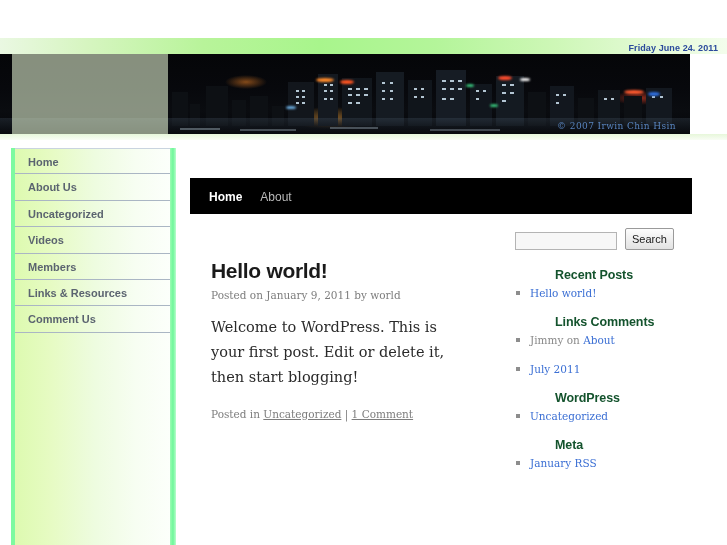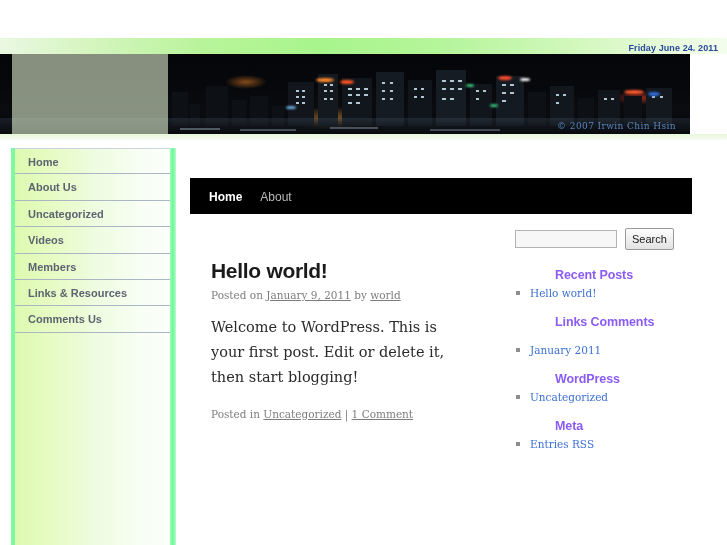--- a/index.html
+++ b/index.html
@@ -205,21 +205,20 @@
   }
   .post-meta {
     font-size: 10.5px;
     color: #7d7d7d;
     font-family: "DejaVu Serif", serif;
     margin-bottom: 14px;
     white-space: nowrap;
   }
   .post-meta a {
     color: #7d7d7d;
-    text-decoration: underline;
     cursor: pointer;
   }
   .post-body {
     font-family: "DejaVu Serif", serif;
     font-size: 14.5px;
     line-height: 25px;
     color: #2a2a2a;
     margin-bottom: 18px;
   }
   .post-footer {
@@ -235,21 +234,21 @@
   }
 
   
   .rightbar {
     position: absolute;
     left: 515px; top: 228px;
     width: 180px;
   }
   .searchrow {
     display: flex;
-    align-items: center;
+    align-items: flex-end;
     margin-bottom: 18px;
   }
   .search-input {
     width: 102px;
     height: 18px;
     border: 1px solid #b4b4b4;
     background: #f7f7f7;
     font-size: 10px;
     padding: 1px 3px;
     font-family: "Liberation Sans", sans-serif;
@@ -266,21 +265,21 @@
     font-size: 11px;
     color: #1a1a1a;
     font-family: "Liberation Sans", sans-serif;
     cursor: pointer;
     padding: 0 6px;
   }
   .widget { margin-bottom: 14px; }
   .widget-title {
     font-size: 12.5px;
     font-weight: bold;
-    color: #8b5cf6;
+    color: #14532d;
     margin-bottom: 4px;
     letter-spacing: -0.1px;
     padding-left: 40px;
   }
   .widget ul {
     list-style: none;
     margin: 0; padding: 0;
   }
   .widget li {
     position: relative;
@@ -418,21 +417,21 @@
   <div class="leftcol">
     <div class="leftrail-left"></div>
     <div class="leftrail-right"></div>
     <nav class="menu" id="menu-list">
         <div class="menu-item"><span>Home</span></div>
         <div class="menu-item"><span>About Us</span></div>
         <div class="menu-item"><span>Uncategorized</span></div>
         <div class="menu-item"><span>Videos</span></div>
         <div class="menu-item"><span>Members</span></div>
         <div class="menu-item"><span>Links &amp; Resources</span></div>
-        <div class="menu-item"><span>Comments Us</span></div>
+        <div class="menu-item"><span>Comment Us</span></div>
       </nav>
   </div>
 
   <div class="maincol">
     <div class="topnav" id="topnav"><a class="active">Home</a><a>About</a></div>
 
     <div class="content">
       <article class="post">
         <h1 class="post-title">Hello world!</h1>
         <div class="post-meta">
@@ -454,35 +453,36 @@
     <div id="widgets">
         <div class="widget">
           <div class="widget-title">Recent Posts</div>
           <ul>
             <li><span class="bullet"></span><a>Hello world!</a></li>
           </ul>
         </div>
         <div class="widget">
           <div class="widget-title">Links Comments</div>
           <ul>
+            <li><span class="bullet"></span><span>Jimmy</span><span> on </span><a>About</a></li>
           </ul>
         </div>
         <div class="widget">
           <ul>
-            <li><span class="bullet"></span><a>January 2011</a></li>
+            <li><span class="bullet"></span><a>July 2011</a></li>
           </ul>
         </div>
         <div class="widget">
           <div class="widget-title">WordPress</div>
           <ul>
             <li><span class="bullet"></span><a>Uncategorized</a></li>
           </ul>
         </div>
         <div class="widget">
           <div class="widget-title">Meta</div>
           <ul>
-            <li><span class="bullet"></span><a>Entries RSS</a></li>
+            <li><span class="bullet"></span><a>January RSS</a></li>
           </ul>
         </div>
       </div>
   </aside>
 
 </div>
 
 </body></html>

